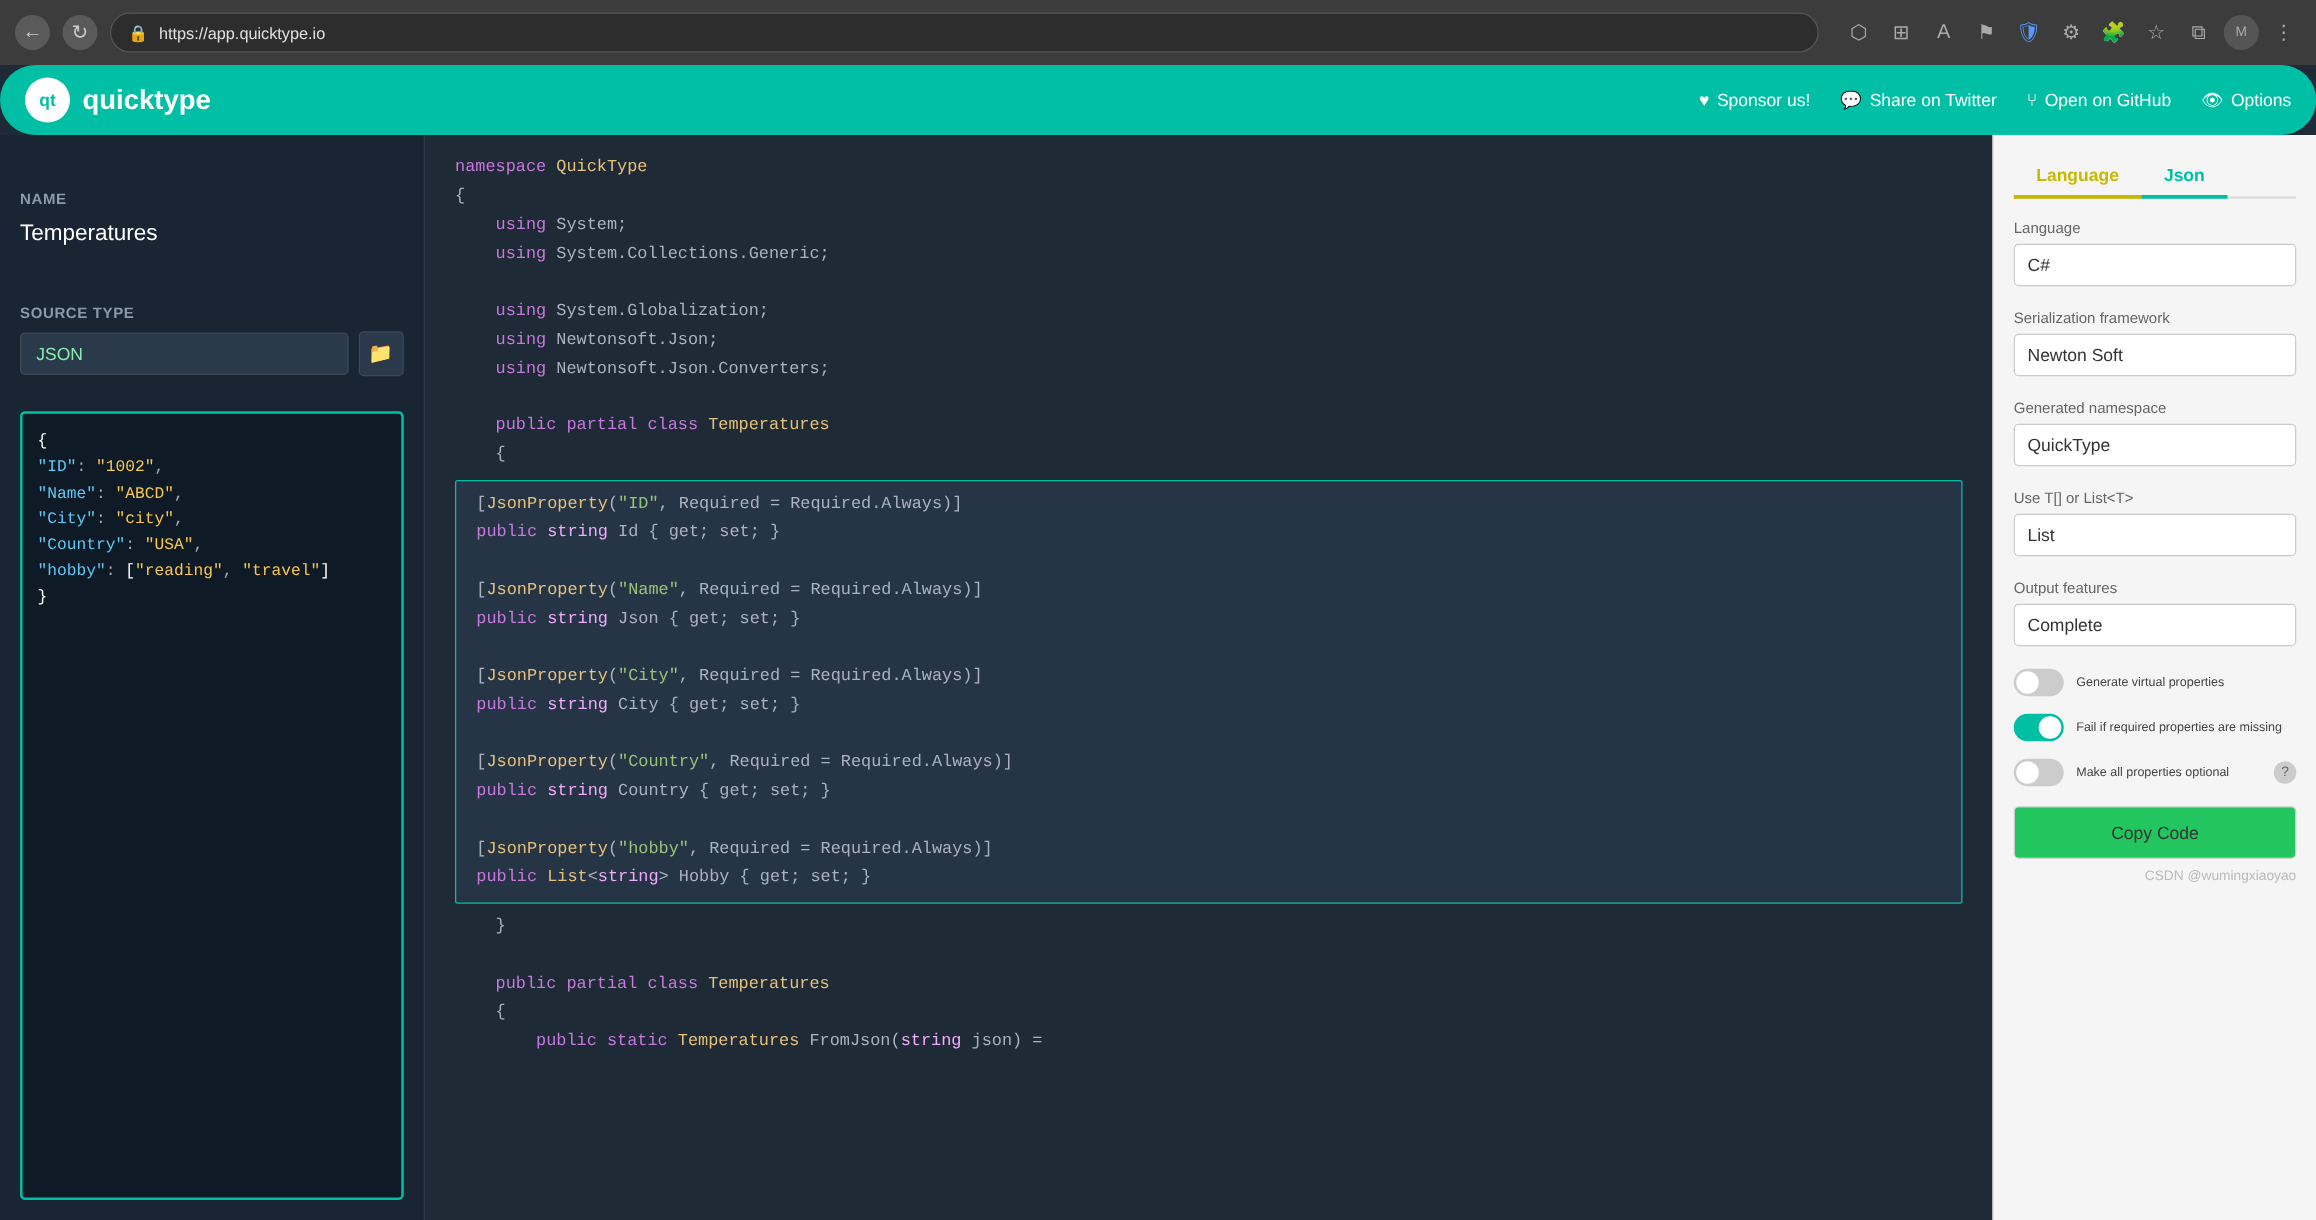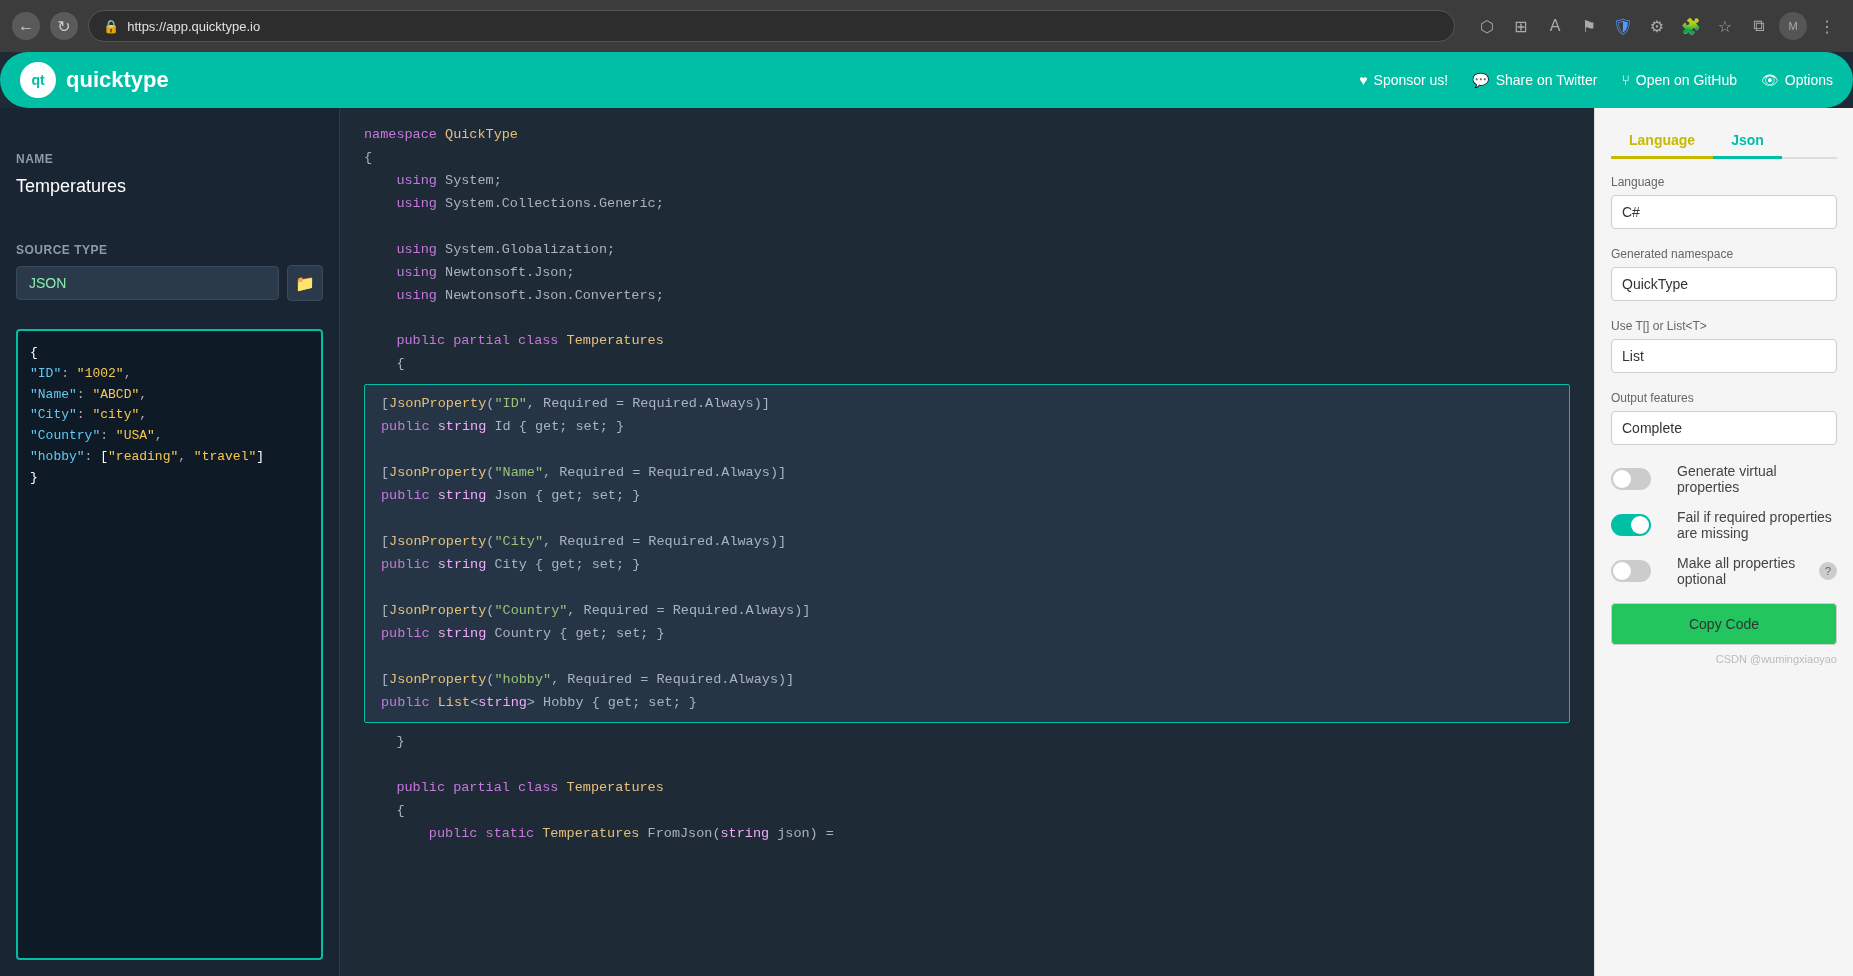--- a/index.html
+++ b/index.html
@@ -213,21 +213,21 @@
       background: #fff;
       outline: none;
     }
 
     .toggle-row {
       display: flex;
       align-items: center;
       gap: 10px;
       margin-bottom: 14px;
     }
-    .toggle-label { font-size: 14px; color: #444; flex: 1; margin-left: 16px; }
+    .toggle-label { font-size: 10px; color: #444; flex: 1; }
     .toggle {
       width: 40px; height: 22px;
       border-radius: 11px;
       position: relative;
       cursor: pointer;
       border: none;
       flex-shrink: 0;
     }
     .toggle-off { background: #ccc; }
     .toggle-on { background: #00bfa5; }
@@ -402,20 +402,27 @@
         <option>Go</option>
         <option>Rust</option>
         <option>Python</option>
         <option>TypeScript</option>
         <option>Java</option>
         <option>Kotlin</option>
         <option>Swift</option>
       </select>
     </div>
 
+    <div class="option-group">
+      <div class="option-label">Serialization framework</div>
+      <select class="option-select">
+        <option>Newton Soft</option>
+        <option>System.Text.Json</option>
+      </select>
+    </div>
 
     <div class="option-group">
       <div class="option-label">Generated namespace</div>
       <input class="option-input" type="text" value="QuickType" style="">
     </div>
 
     <div class="option-group">
       <div class="option-label">Use T[] or List&lt;T&gt;</div>
       <select class="option-select">
         <option>List</option>

